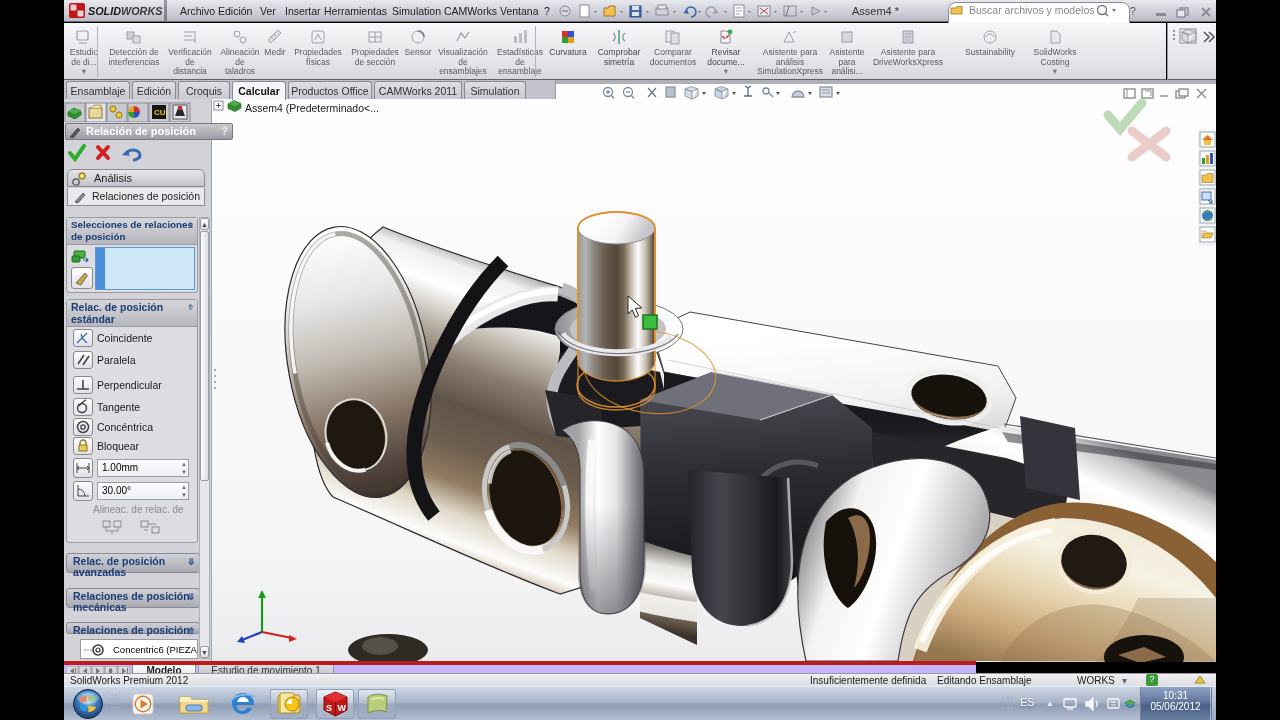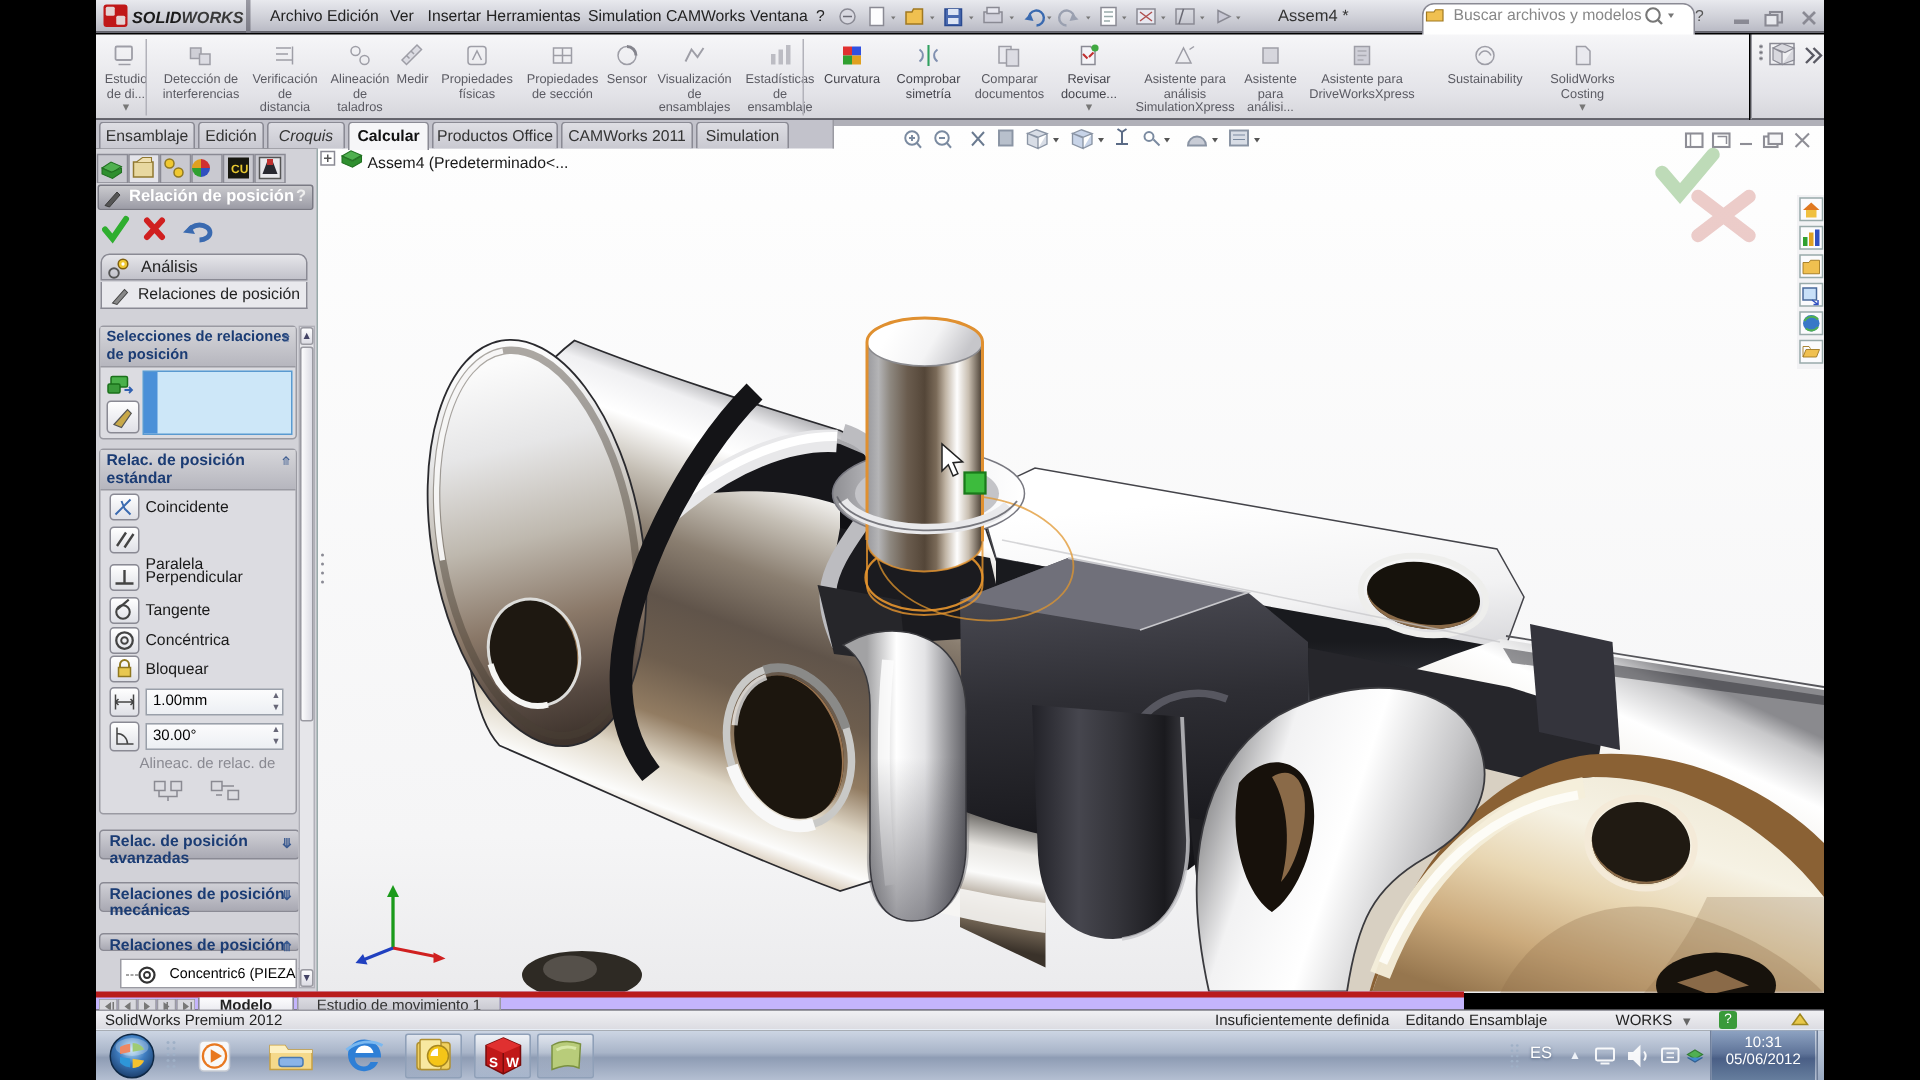--- a/index.html
+++ b/index.html
@@ -218,21 +218,21 @@
       <rect x="12" y="6" width="16" height="14" fill="none" stroke="#8a8a94"></rect>
       <path d="M14 9 l6 -3 l8 3 l-6 3 z M14 9 l0 8 l6 3 l0 -8 z M28 9 l0 8 l-8 3" fill="#d8d8de" stroke="#8a8a94" stroke-width=".8"></path>
       <path d="M36 9 l5 5 l-5 5 M41 9 l5 5 l-5 5" fill="none" stroke="#5a5a64" stroke-width="1.6"></path>
     </svg>
   </div>
 
   <div class="abs" style="left:64px;top:80px;width:1152px;height:5px;background:#b0b0b8;"></div>
   <div class="abs" id="tabrow">
     <div class="ctab" style="left:2px;width:64px;">Ensamblaje</div>
     <div class="ctab" style="left:68px;width:44px;">Edición</div>
-    <div class="ctab" style="left:114px;width:52px;font-style:italic;">Croquis</div>
+    <div class="ctab" style="left:114px;width:52px;">Croquis</div>
     <div class="ctab active" style="left:168px;width:54px;">Calcular</div>
     <div class="ctab" style="left:224px;width:84px;">Productos Office</div>
     <div class="ctab" style="left:310px;width:88px;">CAMWorks 2011</div>
     <div class="ctab" style="left:400px;width:62px;">Simulation</div>
   </div>
 
   <div class="abs" id="viewport">
     <svg id="scene" width="1004" height="578" viewBox="212 84 1004 578">
     <defs>
       <linearGradient id="bg" x1="0" y1="84" x2="0" y2="662" gradientUnits="userSpaceOnUse">
@@ -588,21 +588,21 @@
         <path d="M70 16 a6 6 0 0 1 -6 -6 l6 0 z" fill="#30a030"></path>
         <path d="M64 10 a6 6 0 0 1 6 -6 l0 6 z" fill="#e0a020"></path>
         <rect x="88" y="3" width="14" height="14" fill="#181810"></rect>
         <text x="90" y="13" font-size="8" fill="#e8c830" font-weight="bold" font-family="Liberation Sans">CU</text>
         <rect x="109" y="3" width="14" height="14" fill="#e8e8ec" stroke="#555"></rect>
         <path d="M111 14 l10 0 l-3 -8 l-4 0 z" fill="#282830"></path>
         <rect x="114" y="4" width="4" height="4" fill="#c03030"></rect>
       </svg>
     </div>
 
-    <div style="position:absolute;left:1px;top:24px;width:144px;height:17px;background:linear-gradient(#cacace,#9c9ca6);border:1px solid #7a7a84;border-radius:2px;">
+    <div style="position:absolute;left:1px;top:24px;width:168px;height:17px;background:linear-gradient(#cacace,#9c9ca6);border:1px solid #7a7a84;border-radius:2px;">
       <svg style="position:absolute;left:2px;top:1px;" width="15" height="14" viewBox="0 0 15 14">
           <path d="M2 12 L10 3 l2 2 L5 13 Z" fill="#555" stroke="#333" stroke-width=".6"></path>
         </svg>
       <span style="position:absolute;left:20px;top:1px;font-size:11px;font-weight:bold;color:#fff;">Relación de posición</span>
       <span style="position:absolute;right:4px;top:1px;font-size:11px;font-weight:bold;color:#eee;">?</span>
     </div>
 
     <svg style="position:absolute;left:4px;top:44px;" width="80" height="20" viewBox="0 0 80 20">
       <path d="M2 10 l5 6 l9 -13" fill="none" stroke="#2fae2f" stroke-width="4" stroke-linecap="round"></path>
       <path d="M30 4 l10 11 M40 4 l-10 11" stroke="#d02020" stroke-width="4" stroke-linecap="round"></path>
@@ -644,21 +644,21 @@
 
     <div style="position:absolute;left:2px;top:200px;width:132px;height:244px;background:#dcdce1;border:1px solid #9a9aa2;border-radius:3px;">
       <div style="position:absolute;left:0;top:0;width:130px;height:27px;background:linear-gradient(#d6d6da,#b6b6be);border-bottom:1px solid #9a9aa2;color:#1b3c74;font-weight:bold;font-size:10.5px;line-height:12px;padding:1px 0 0 4px;">Relac. de posición<br>estándar<span style="position:absolute;right:3px;top:2px;font-weight:normal;color:#3a5a90;font-size:8px;">⤊</span></div>
       <div class="iicon" style="top:29px;"><svg width="18" height="16" viewBox="0 0 18 16">
             <path d="M3 13 L13 3 M9 9 l4 4 M9 9 l-2 -5" stroke="#3a6ab0" stroke-width="1.3" fill="none"></path>
           </svg></div>
       <div class="item" style="left:30px;top:32px;">Coincidente</div>
       <div class="iicon" style="top:51px;"><svg width="18" height="16" viewBox="0 0 18 16">
             <path d="M4 12 L10 3 M9 13 L15 4" stroke="#444" stroke-width="1.6"></path>
           </svg></div>
-      <div class="item" style="left:30px;top:54px;margin-top:16px;">Paralela</div>
+      <div class="item" style="left:30px;top:54px;">Paralela</div>
       <div class="iicon" style="top:76px;"><svg width="18" height="16" viewBox="0 0 18 16">
             <path d="M9 3 v9 M3 12 h12" stroke="#444" stroke-width="1.6"></path>
           </svg></div>
       <div class="item" style="left:30px;top:79px;">Perpendicular</div>
       <div class="iicon" style="top:98px;"><svg width="18" height="16" viewBox="0 0 18 16">
             <circle cx="8" cy="9" r="4.5" fill="none" stroke="#444" stroke-width="1.4"></circle>
             <path d="M3 4 l10 0" stroke="#444" stroke-width="1.4" transform="rotate(-40 8 4)"></path>
           </svg></div>
       <div class="item" style="left:30px;top:101px;">Tangente</div>
       <div class="iicon" style="top:118px;"><svg width="18" height="16" viewBox="0 0 18 16">

